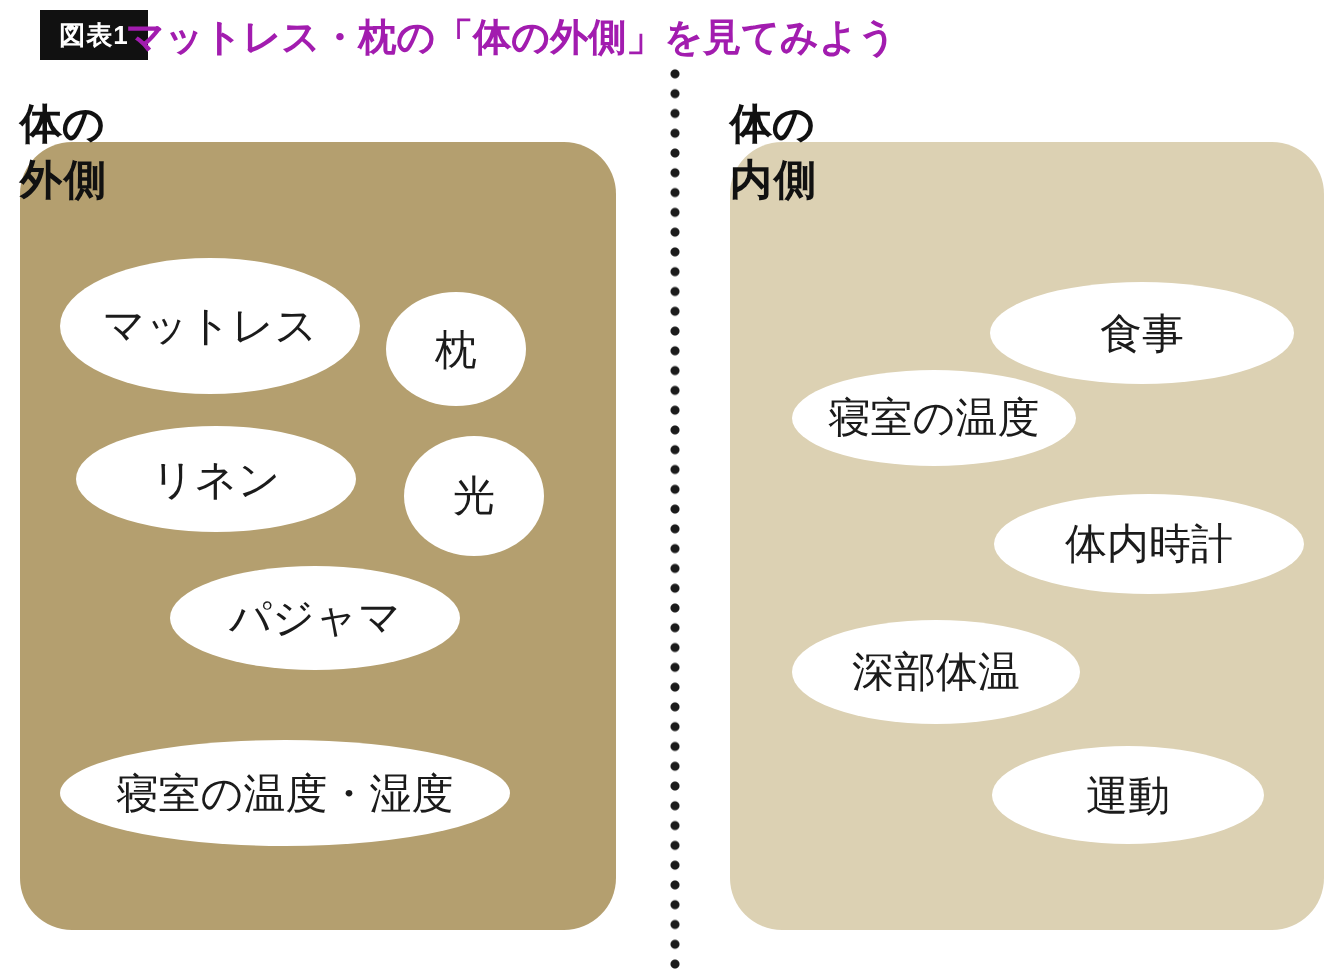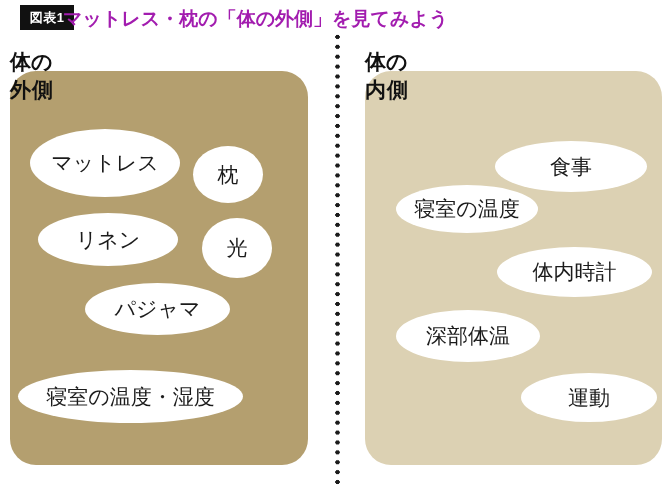--- a/index.html
+++ b/index.html
@@ -88,27 +88,27 @@
     color: #1b1b1b;
     white-space: nowrap;
     z-index: 1;
   }
   
   .b-mattress { left: 30px;  top: 129px; width: 150px; height: 68px; }
   .b-pillow   { left: 193px; top: 146px; width: 70px;  height: 57px; }
   .b-linen    { left: 38px;  top: 213px; width: 140px; height: 53px; }
   .b-light    { left: 202px; top: 218px; width: 70px;  height: 60px; }
   .b-pajama   { left: 85px;  top: 283px; width: 145px; height: 52px; }
-  .b-temp     { left: 18px;  top: 370px; width: 225px; height: 53px; }
+  .b-temp     { left: 30px;  top: 370px; width: 225px; height: 53px; }
   
   .b-meal     { left: 495px; top: 141px; width: 152px; height: 51px; }
   .b-autonomic{ left: 396px; top: 185px; width: 142px; height: 48px; }
   .b-clock    { left: 497px; top: 247px; width: 155px; height: 50px; }
   .b-bodytemp { left: 396px; top: 310px; width: 144px; height: 52px; }
-  .b-exercise { left: 521px; top: 373px; width: 136px; height: 49px; }
+  .b-exercise { left: 496px; top: 373px; width: 136px; height: 49px; }
 </style>
 </head>
 <body>
 
 <div class="canvas">
 
   <div class="fig-badge">図表1</div>
   <div class="fig-title">マットレス・枕の「体の外側」を見てみよう</div>
 
   <div class="divider"></div>

